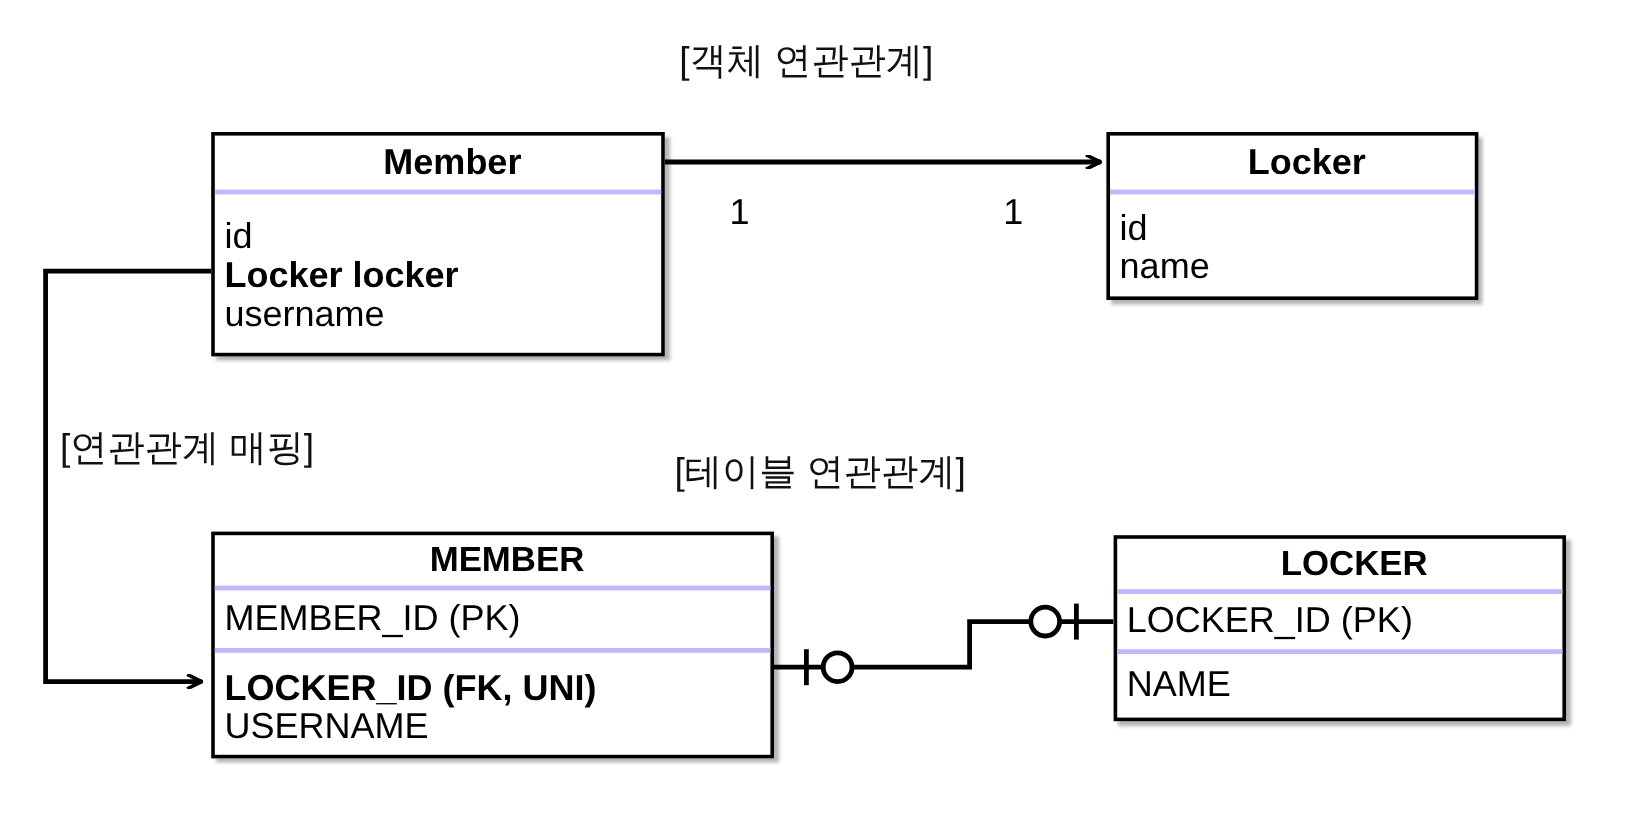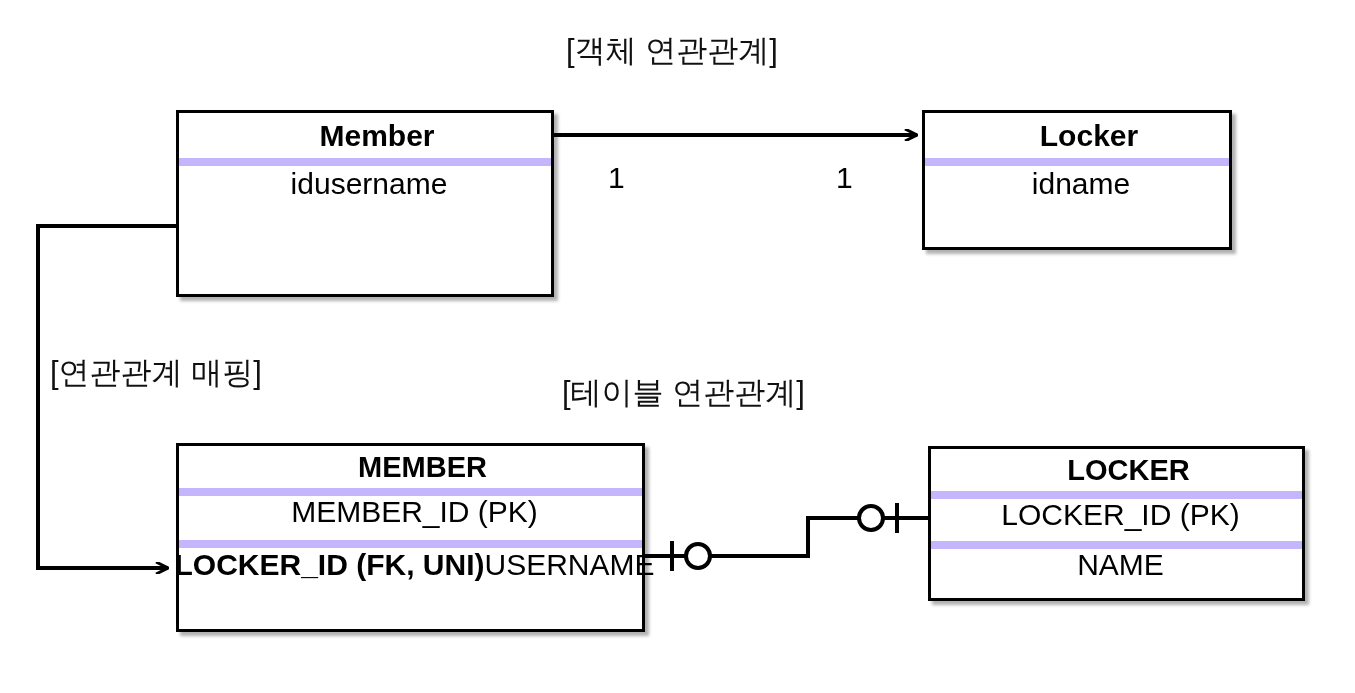--- a/index.html
+++ b/index.html
@@ -44,24 +44,24 @@
     font-weight: bold;
     white-space: nowrap;
     overflow: hidden;
     display: flex;
     align-items: center;
     justify-content: center;
     padding-left: 24px;
   }
   .box .section {
     box-sizing: border-box;
-    border-top: 8px solid #c4b5fd;
+    border-top: 4px solid #c4b5fd;
     padding: 0 0 0 8px;
     display: flex;
-    flex-direction: row;
+    flex-direction: column;
     justify-content: center;
   }
   .box .field {
     white-space: nowrap;
     line-height: 1.08;
   }
   .box .field.bold { font-weight: bold; }
 
   
   .obj .title  { font-size: 30px; height: 45px; }
@@ -156,20 +156,21 @@
   <div class="caption" id="caption-object">[객체 연관관계]</div>
 
   <div class="caption" id="caption-table">[테이블 연관관계]</div>
 
   <div class="caption" id="caption-mapping">[연관관계 매핑]</div>
 
   <div class="box obj" id="box-member">
     <div class="title">Member</div>
     <div class="section">
       <div class="field">id</div>
+      <div class="field bold">Locker locker</div>
       <div class="field">username</div>
     </div>
   </div>
 
   <div class="box obj" id="box-locker">
     <div class="title">Locker</div>
     <div class="section">
       <div class="field">id</div>
       <div class="field">name</div>
     </div>

